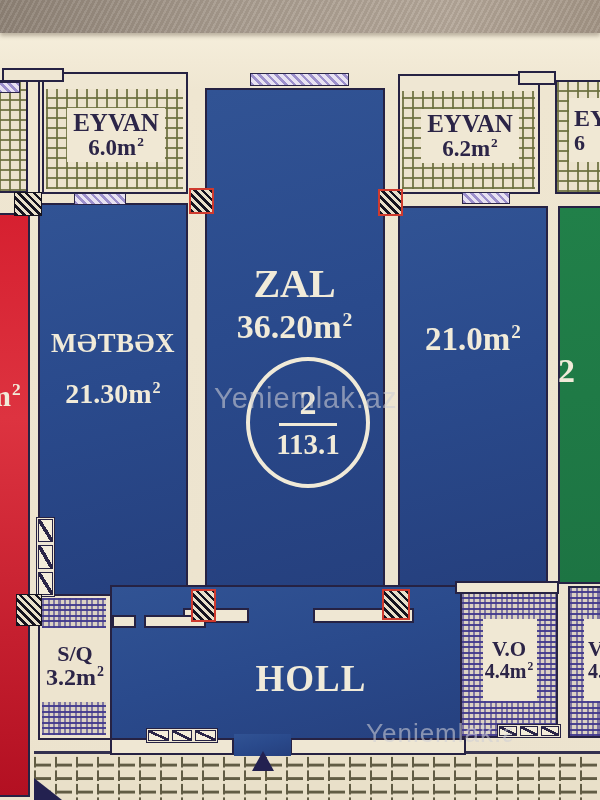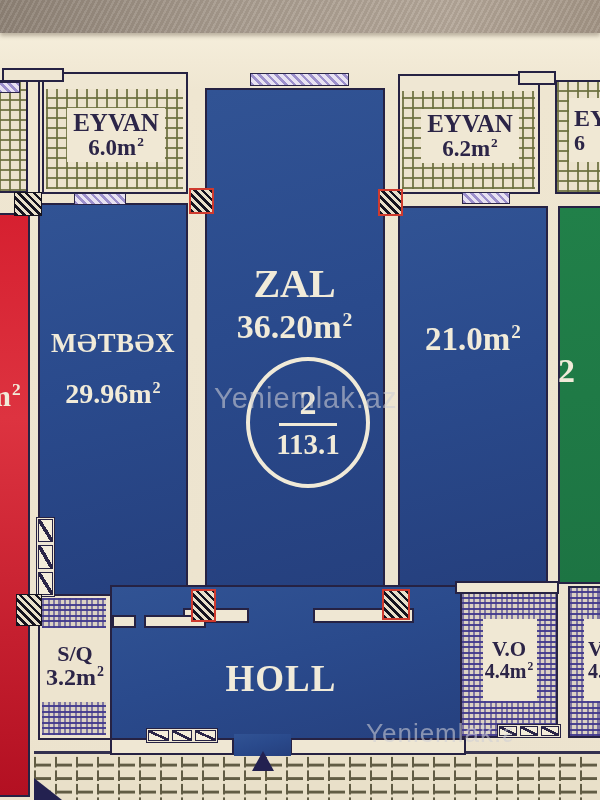--- a/index.html
+++ b/index.html
@@ -165,33 +165,33 @@
   </div>
 </div>
 
 <div class="label labelbox" style="left:569px;top:98px;width:44px;height:64px;align-items:flex-start;padding-left:5px;">
   <div class="dark-text" style="font-size:24px;">EY</div>
   <div class="dark-text" style="font-size:22px;">6</div>
 </div>
 
 <div class="label" style="left:40px;top:305px;width:146px;height:128px;gap:22px;">
   <div class="light-text" style="font-size:27px;letter-spacing:.5px;">MƏTBƏX</div>
-  <div class="light-text" style="font-size:28px;"><span>29.96</span><span>m</span><sup>2</sup></div>
+  <div class="light-text" style="font-size:28px;"><span>21.30</span><span>m</span><sup>2</sup></div>
 </div>
 
 <div class="label" style="left:207px;top:248px;width:175px;height:112px;gap:4px;">
   <div class="light-text" style="font-size:40px;">ZAL</div>
   <div class="light-text" style="font-size:34px;"><span>36.20</span><span>m</span><sup>2</sup></div>
 </div>
 
 <div class="label" style="left:400px;top:276px;width:146px;height:126px;gap:6px;">
   <div class="light-text" style="font-size:33px;"><span>21.0</span><span>m</span><sup>2</sup></div>
 </div>
 
-<div class="label" style="left:112px;top:623px;width:338px;height:112px;gap:6px;">
+<div class="label" style="left:112px;top:623px;width:338px;height:112px;gap:6px;padding-left:30px;">
   <div class="light-text" style="font-size:37px;letter-spacing:1px;">HOLL</div>
 </div>
 
 <div class="label" style="left:40px;top:630px;width:70px;height:72px;">
   <div class="dark-text" style="font-size:22px;">S/Q</div>
   <div class="dark-text" style="font-size:24px;"><span>3.2</span><span>m</span><sup>2</sup></div>
 </div>
 
 <div class="label" style="left:482px;top:620px;width:54px;height:80px;font-family:Liberation Serif, serif;">
   <div class="dark-text" style="font-size:21px;">V.O</div>

